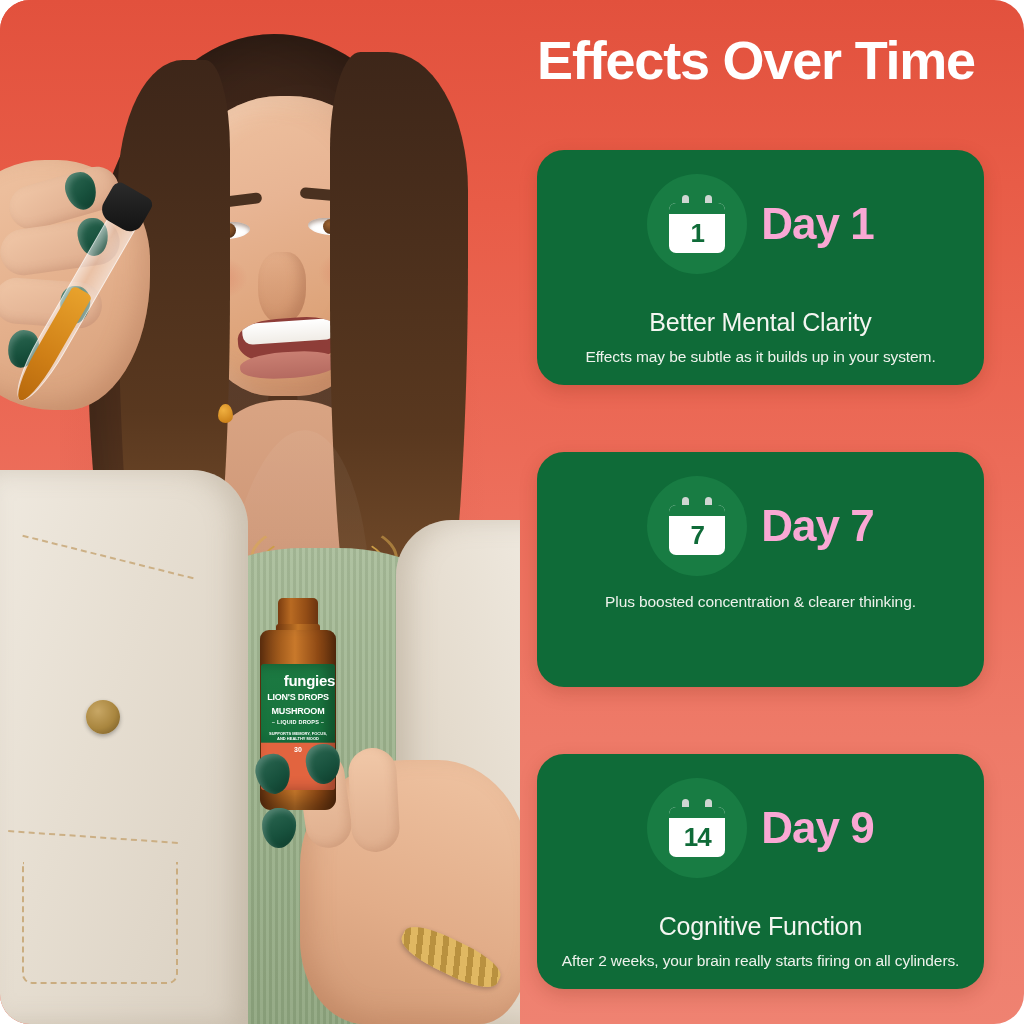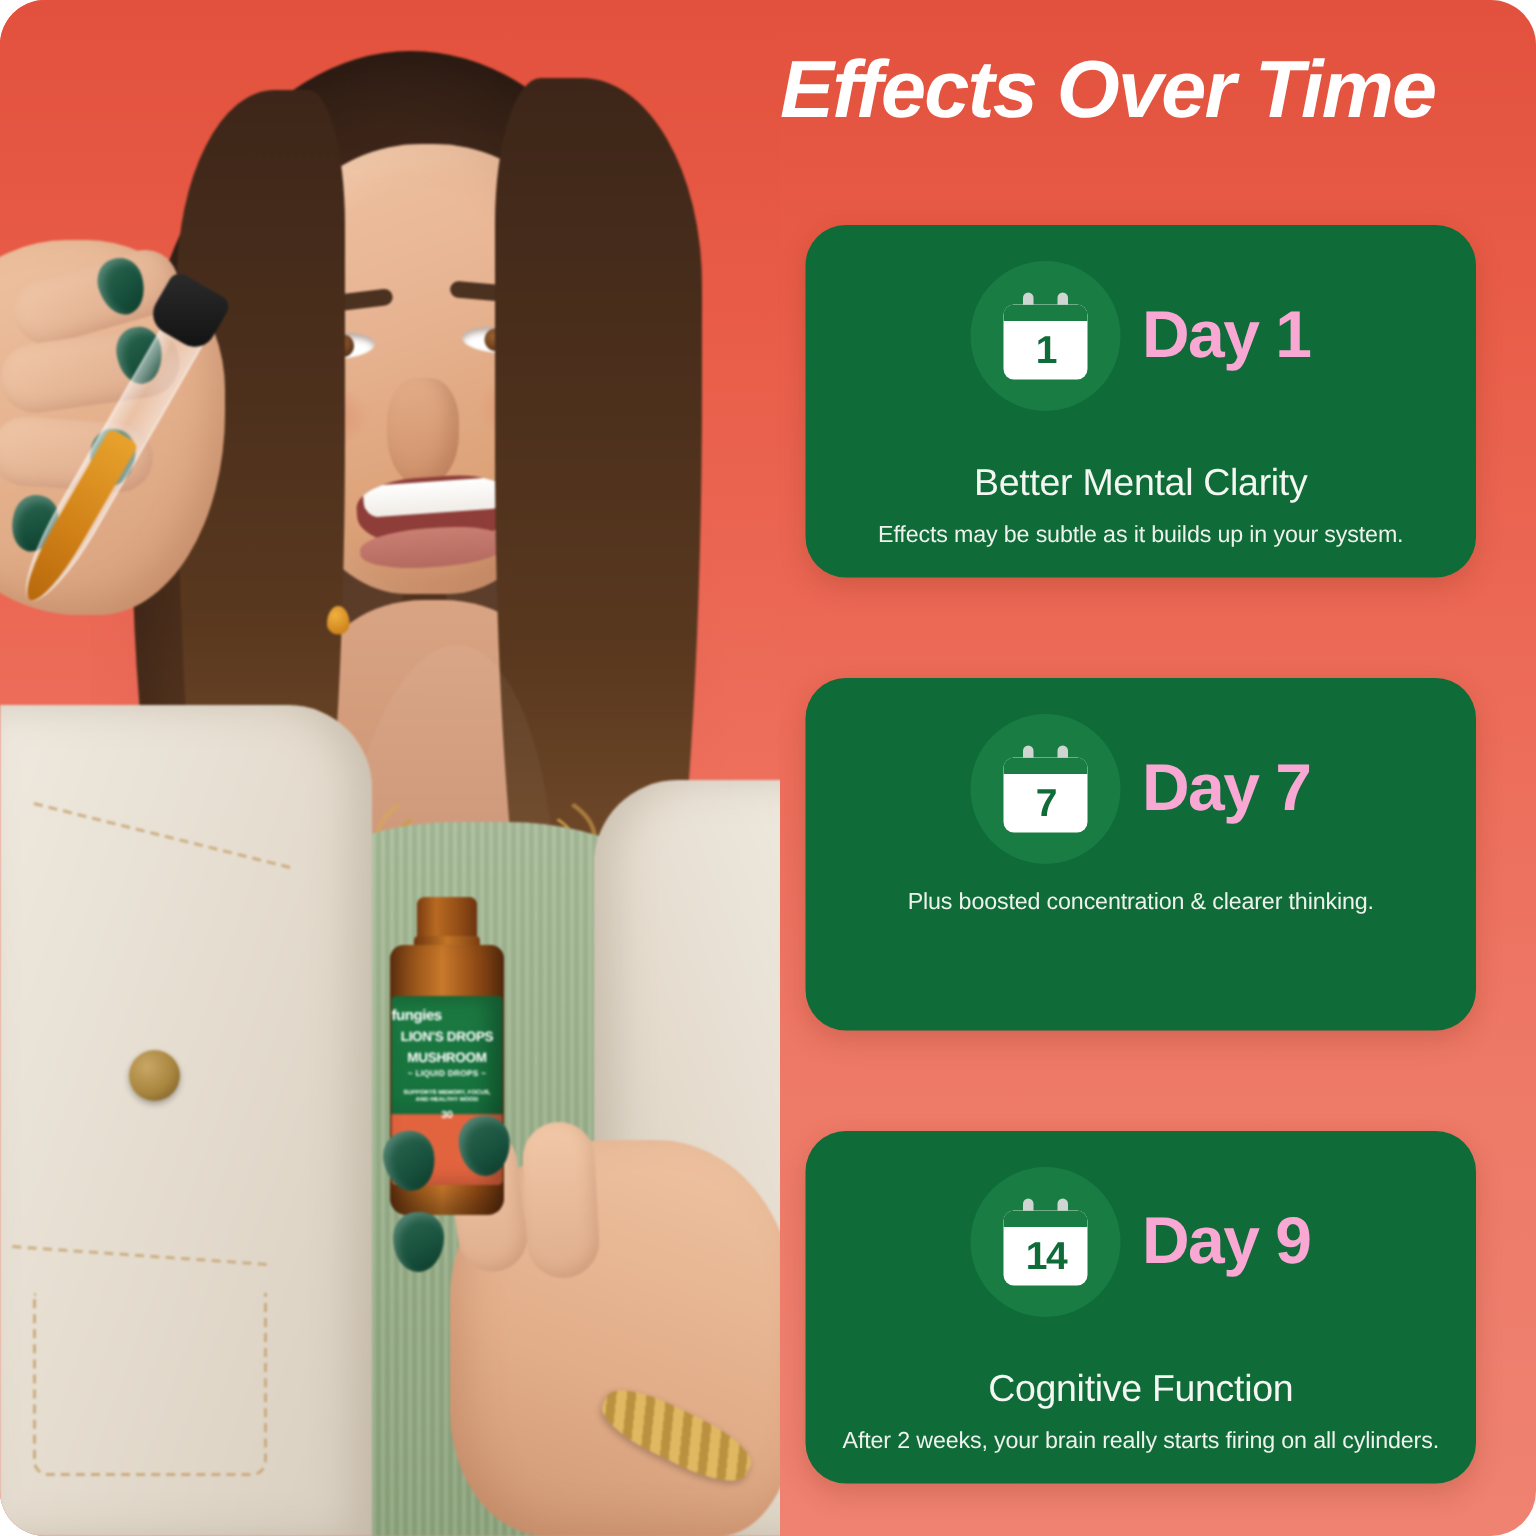--- a/index.html
+++ b/index.html
@@ -383,22 +383,22 @@
     left: 7px; top: 66px;
     width: 74px; height: 126px;
     background: linear-gradient(180deg, #1c7a42 0%, #17733d 52%, #15693a 62%, #e2643f 63%, #e2643f 100%);
     border-radius: 3px;
     overflow: hidden;
     box-shadow: inset -8px 0 14px rgba(0,0,0,0.30);
   }
   .lbl-brand {
     color: #ffffff;
     font-weight: 800;
-    font-size: 10px;
-    text-align: left;
+    font-size: 15px;
+    text-align: right;
     margin-top: 8px;
     letter-spacing: -0.3px;
   }
   .lbl-title {
     color: #ffffff;
     font-weight: 800;
     font-size: 9px;
     line-height: 9.5px;
     text-align: center;
     margin-top: 4px;
@@ -437,26 +437,26 @@
     left: 520px;
     top: 0;
     width: 504px;
     height: 1024px;
   }
   #headline {
     position: absolute;
     left: 0;
     top: 30px;
     width: 472px;
+    text-align: center;
     color: #ffffff;
     font-size: 54px;
     font-weight: 800;
     letter-spacing: -1.2px;
     line-height: 60px;
-    font-style: italic;
   }
 
   .card {
     position: absolute;
     left: 17px;
     width: 447px;
     height: 235px;
     background: #0f6b38;
     border-radius: 27px;
     box-shadow: 0 6px 18px rgba(120,35,20,0.22);

